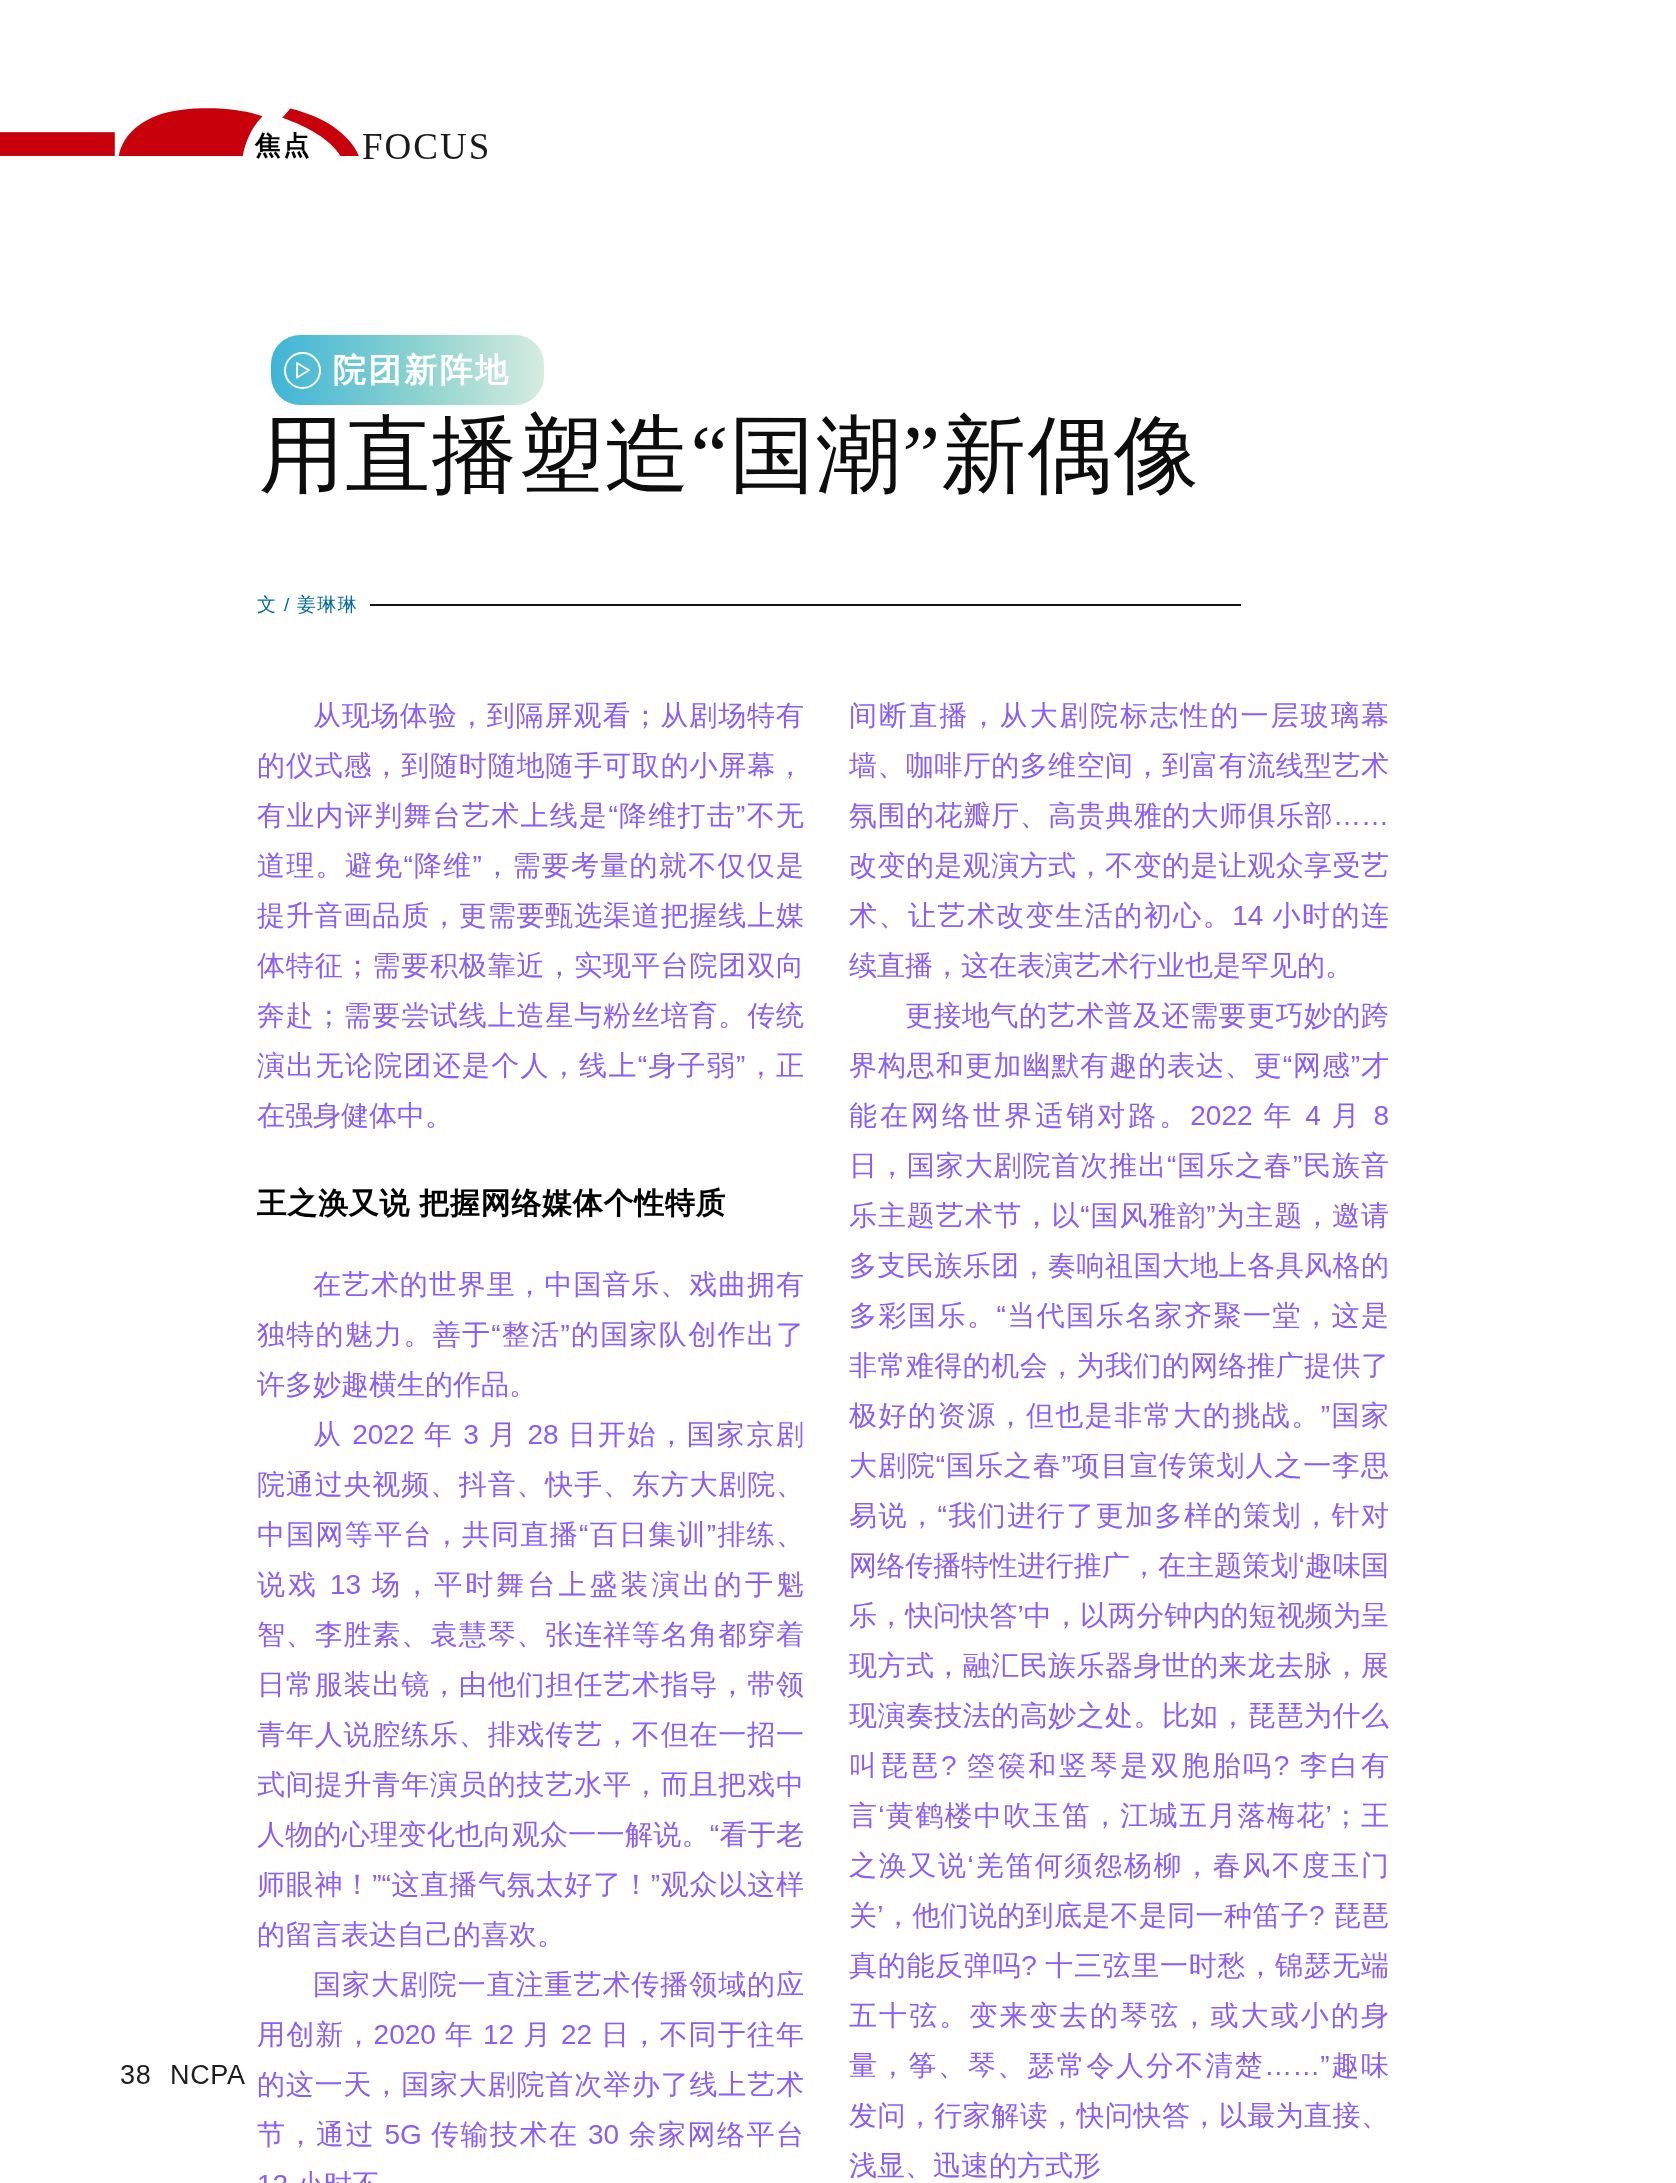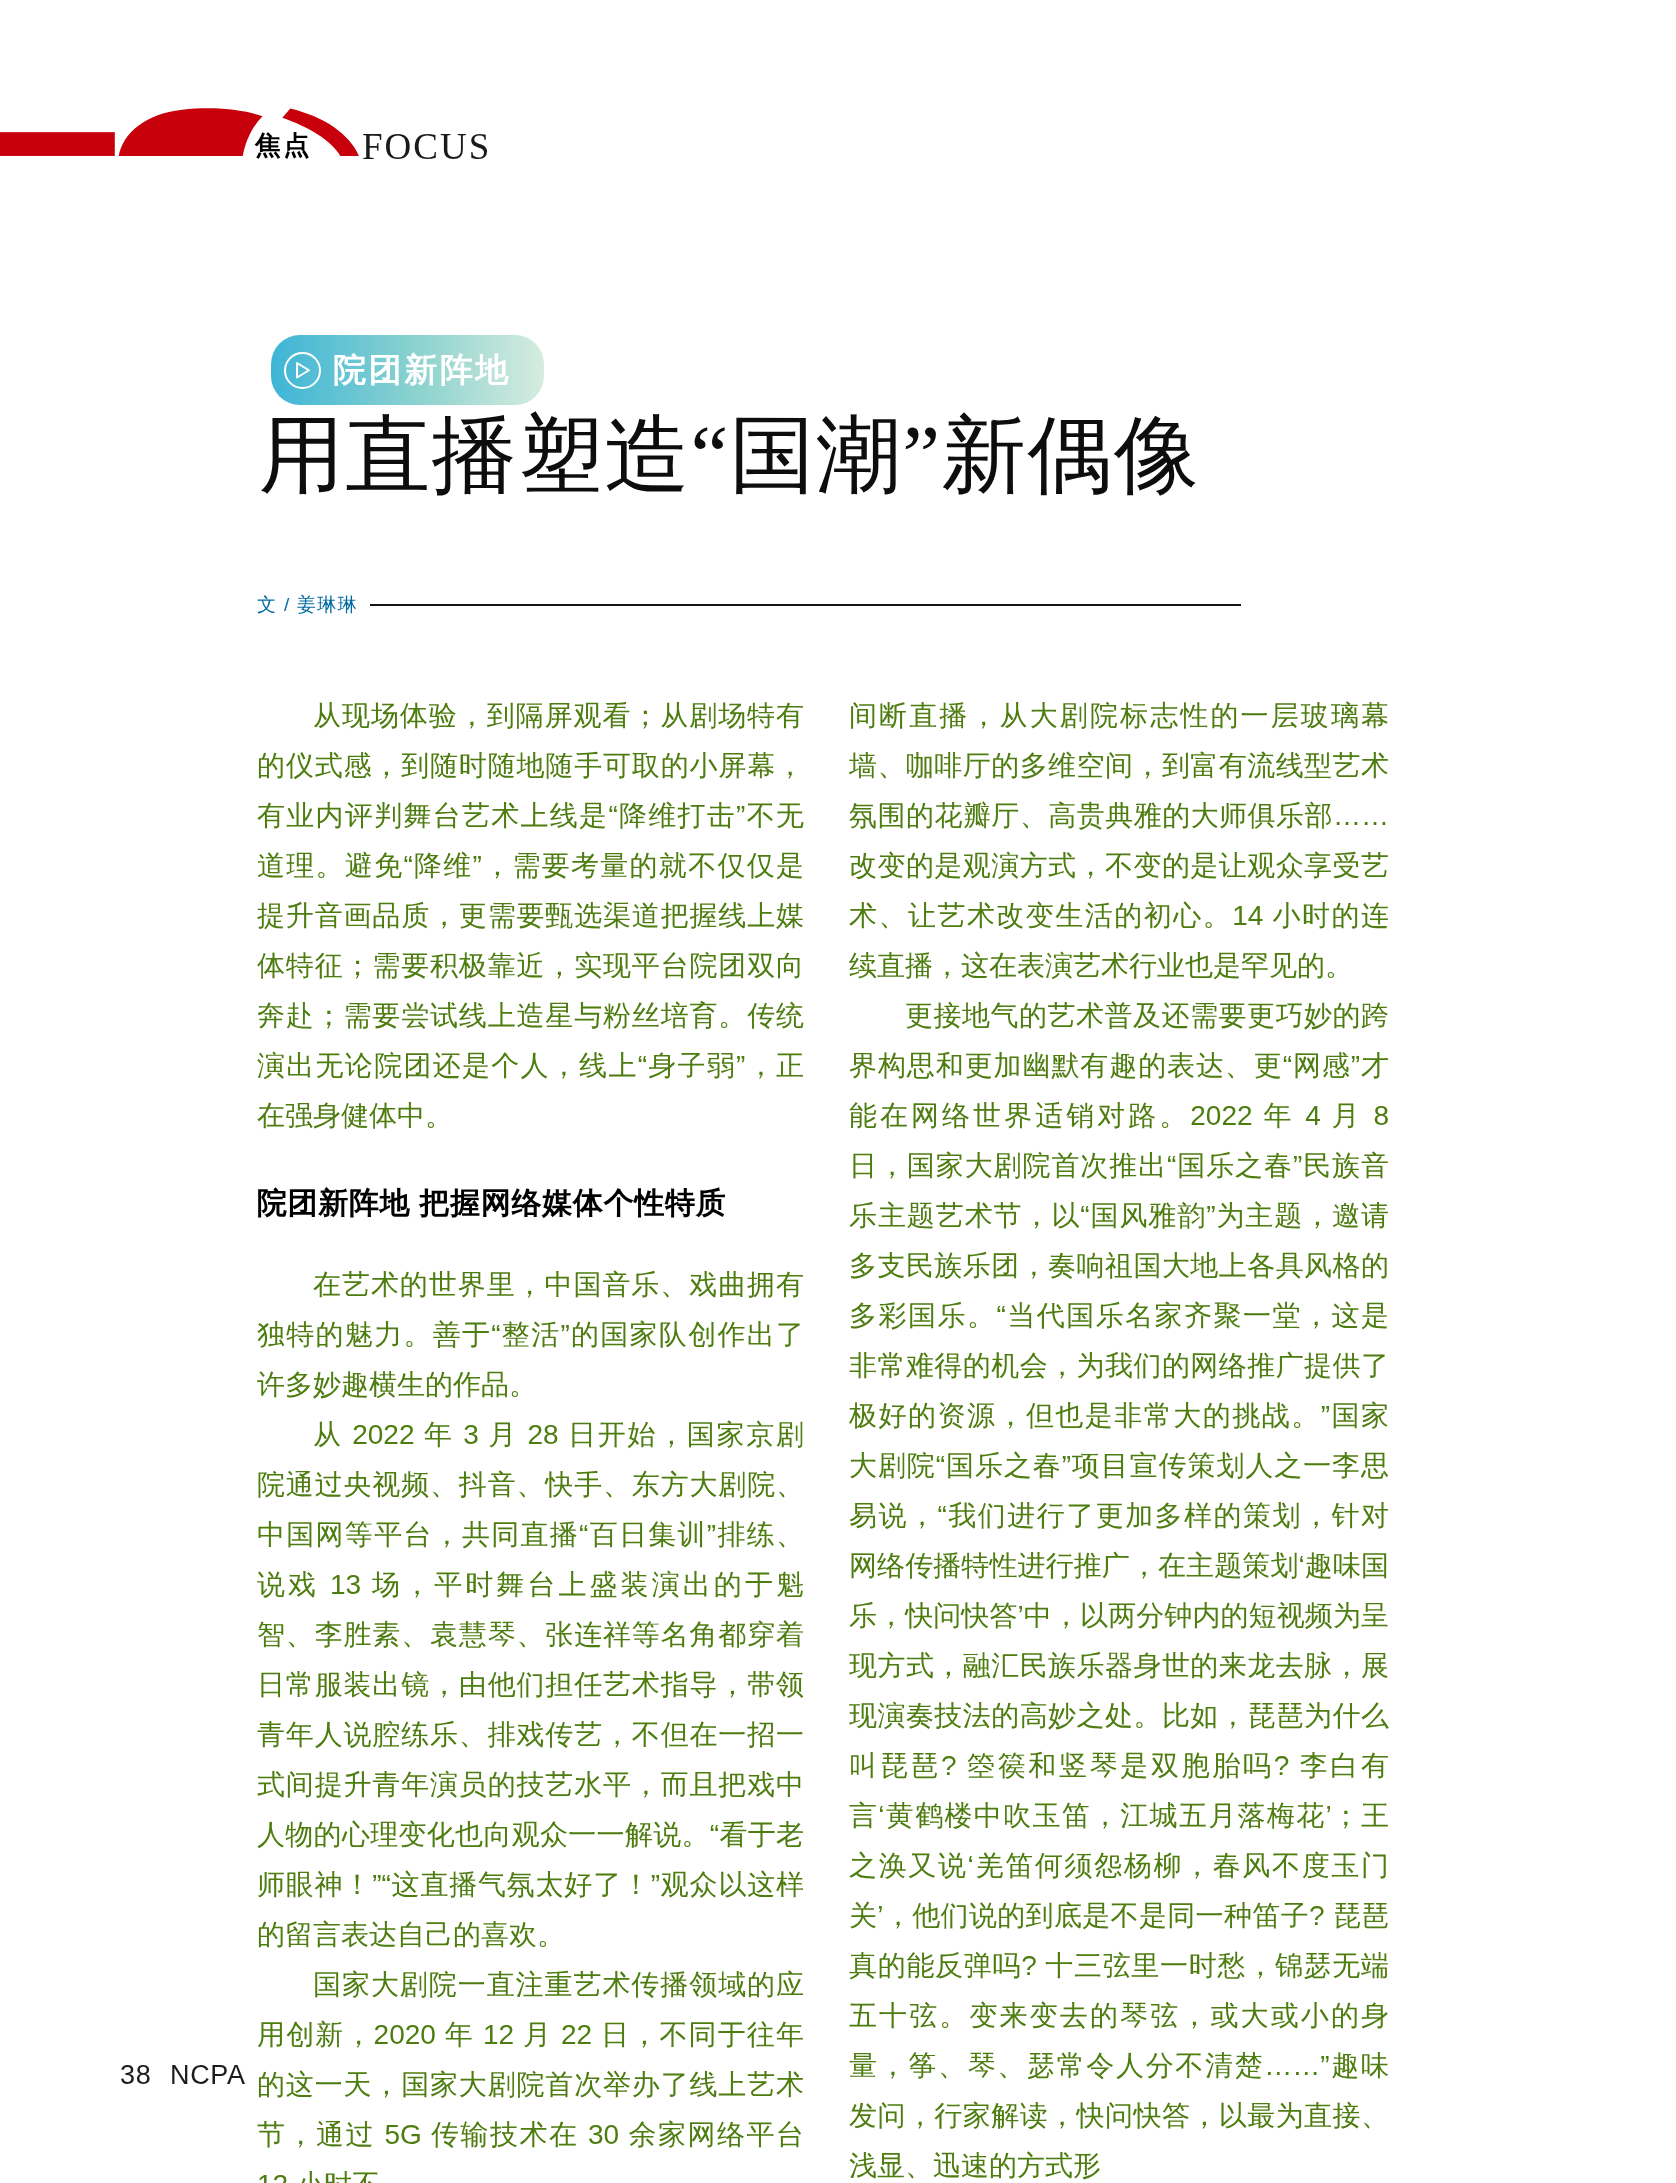--- a/index.html
+++ b/index.html
@@ -74,21 +74,21 @@
     width: 1132px;
     display: flex; gap: 45px;
   }
   .col-left  { width: 547px; flex: 0 0 auto; }
   .col-right { flex: 1; }
   .columns p {
     margin: 0;
     font-size: 28px; line-height: 50px;
     text-align: justify; text-justify: inter-character;
     text-indent: 2em;
-    color: #4d7c0f;
+    color: #8b5cf6;
   }
   .columns p.continuation { text-indent: 0; }
   .col-subheading {
     margin: 42px 0 36px 0;
     font-size: 30px; font-weight: 700; letter-spacing: 0.7px;
     color: #000;
   }
 
   
   .page-footer {
@@ -125,21 +125,21 @@
 <h1 class="article-title">用直播塑造“国潮”新偶像</h1>
 
 <div class="byline-row">
   <span class="byline-text">文 / 姜琳琳</span>
   <span class="byline-rule"></span>
 </div>
 
 <div class="columns">
   <div class="col-left">
     <p>从现场体验，到隔屏观看；从剧场特有的仪式感，到随时随地随手可取的小屏幕，有业内评判舞台艺术上线是“降维打击”不无道理。避免“降维”，需要考量的就不仅仅是提升音画品质，更需要甄选渠道把握线上媒体特征；需要积极靠近，实现平台院团双向奔赴；需要尝试线上造星与粉丝培育。传统演出无论院团还是个人，线上“身子弱”，正在强身健体中。</p>
-    <h2 class="col-subheading">院团新阵地  把握网络媒体个性特质</h2>
+    <h2 class="col-subheading">王之涣又说  把握网络媒体个性特质</h2>
     <p>在艺术的世界里，中国音乐、戏曲拥有独特的魅力。善于“整活”的国家队创作出了许多妙趣横生的作品。</p>
     <p>从 2022 年 3 月 28 日开始，国家京剧院通过央视频、抖音、快手、东方大剧院、中国网等平台，共同直播“百日集训”排练、说戏 13 场，平时舞台上盛装演出的于魁智、李胜素、袁慧琴、张连祥等名角都穿着日常服装出镜，由他们担任艺术指导，带领青年人说腔练乐、排戏传艺，不但在一招一式间提升青年演员的技艺水平，而且把戏中人物的心理变化也向观众一一解说。“看于老师眼神！”“这直播气氛太好了！”观众以这样的留言表达自己的喜欢。</p>
     <p>国家大剧院一直注重艺术传播领域的应用创新，2020 年 12 月 22 日，不同于往年的这一天，国家大剧院首次举办了线上艺术节，通过 5G 传输技术在 30 余家网络平台 12 小时不</p>
   </div>
   <div class="col-right">
     <p class="continuation">间断直播，从大剧院标志性的一层玻璃幕墙、咖啡厅的多维空间，到富有流线型艺术氛围的花瓣厅、高贵典雅的大师俱乐部……改变的是观演方式，不变的是让观众享受艺术、让艺术改变生活的初心。14 小时的连续直播，这在表演艺术行业也是罕见的。</p>
     <p>更接地气的艺术普及还需要更巧妙的跨界构思和更加幽默有趣的表达、更“网感”才能在网络世界适销对路。2022 年 4 月 8 日，国家大剧院首次推出“国乐之春”民族音乐主题艺术节，以“国风雅韵”为主题，邀请多支民族乐团，奏响祖国大地上各具风格的多彩国乐。“当代国乐名家齐聚一堂，这是非常难得的机会，为我们的网络推广提供了极好的资源，但也是非常大的挑战。”国家大剧院“国乐之春”项目宣传策划人之一李思易说，“我们进行了更加多样的策划，针对网络传播特性进行推广，在主题策划‘趣味国乐，快问快答’中，以两分钟内的短视频为呈现方式，融汇民族乐器身世的来龙去脉，展现演奏技法的高妙之处。比如，琵琶为什么叫琵琶? 箜篌和竖琴是双胞胎吗? 李白有言‘黄鹤楼中吹玉笛，江城五月落梅花’；王之涣又说‘羌笛何须怨杨柳，春风不度玉门关’，他们说的到底是不是同一种笛子? 琵琶真的能反弹吗? 十三弦里一时愁，锦瑟无端五十弦。变来变去的琴弦，或大或小的身量，筝、琴、瑟常令人分不清楚……”趣味发问，行家解读，快问快答，以最为直接、浅显、迅速的方式形</p>
   </div>
 </div>
 

